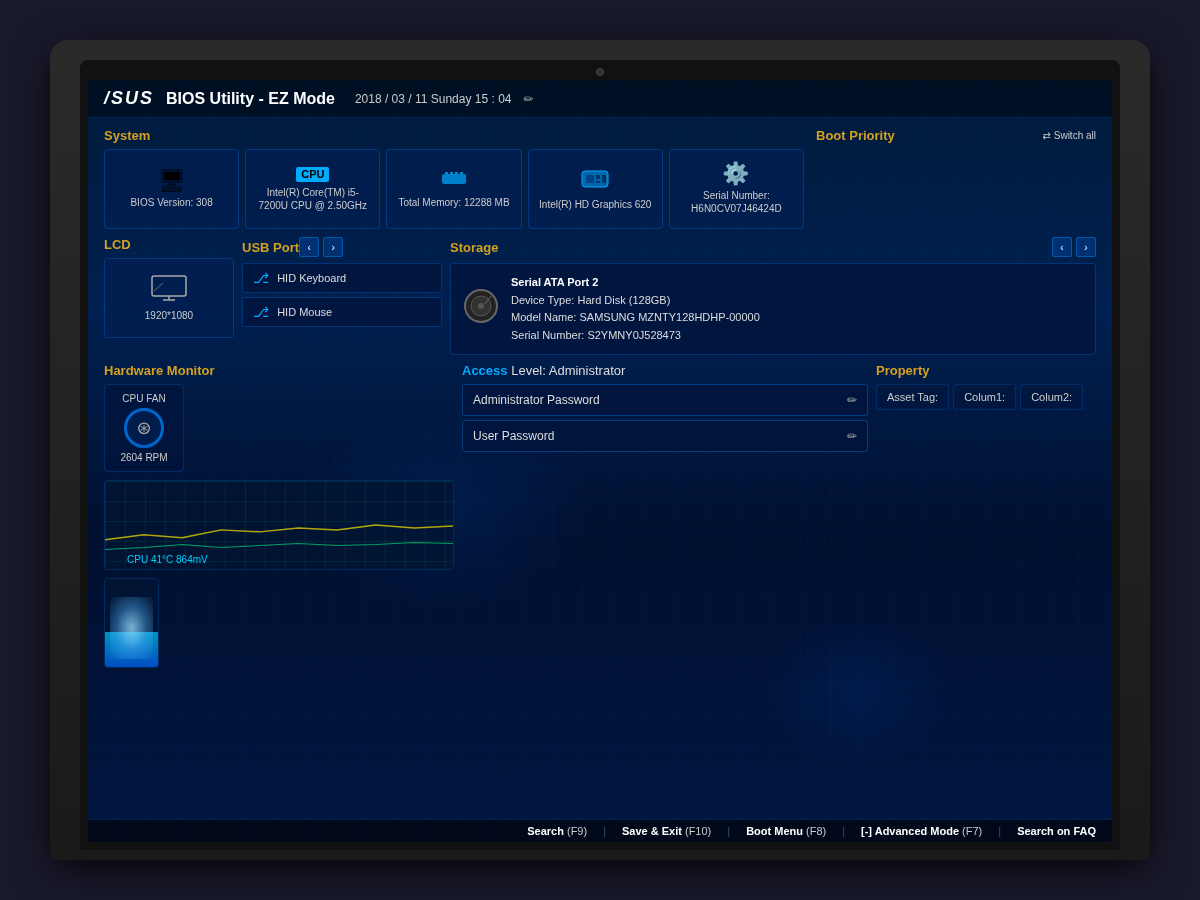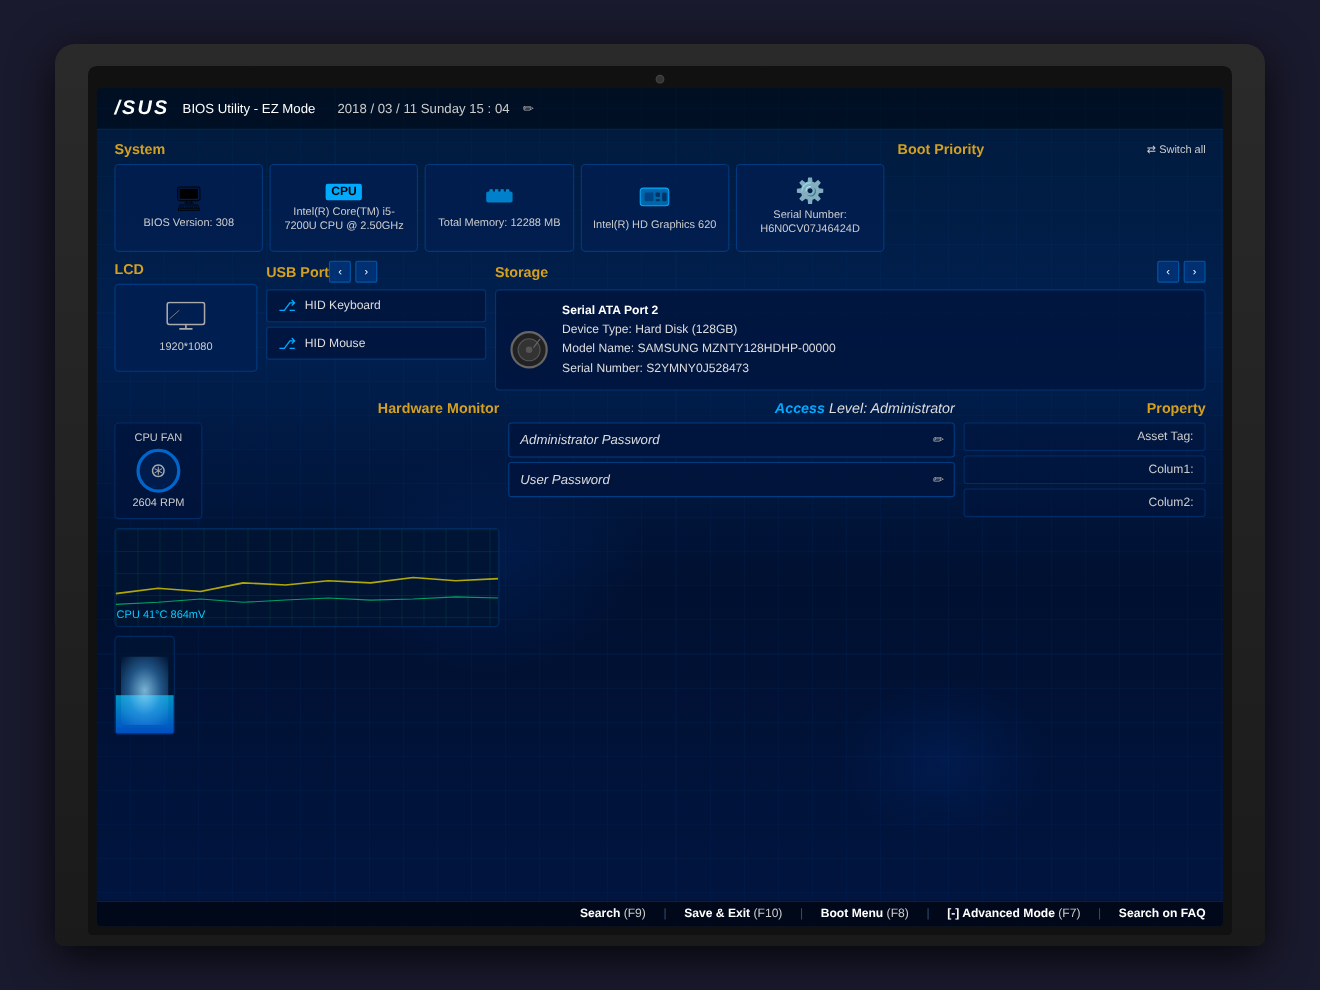--- a/index.html
+++ b/index.html
@@ -88,22 +88,22 @@
     .asus-logo {
       color: #fff;
       font-weight: bold;
       font-size: 18px;
       font-style: italic;
       letter-spacing: 2px;
     }
 
     .bios-title {
       color: #fff;
-      font-size: 12px;
-      font-weight: 400;
+      font-size: 16px;
+      font-weight: 700;
     }
 
     .datetime {
       color: #ccc;
       font-size: 12px;
       margin-left: 8px;
     }
 
     .edit-icon {
       color: #aaa;
@@ -274,21 +274,21 @@
       gap: 24px;
     }
 
     .storage-card {
       background: rgba(0,20,60,0.8);
       border: 1px solid rgba(0,100,200,0.4);
       border-radius: 4px;
       padding: 10px 12px;
       margin-top: 6px;
       display: flex;
-      align-items: flex-end;
+      align-items: center;
       gap: 12px;
       min-height: 80px;
     }
 
     .hdd-icon {
       font-size: 30px;
       color: #ccc;
       flex-shrink: 0;
     }
 
@@ -301,21 +301,20 @@
     .storage-label {
       font-weight: bold;
       color: #fff;
     }
 
     
     .bottom-section {
       display: flex;
       gap: 8px;
       flex: 1;
-      text-align: right;
     }
 
     
     .hw-monitor-section {
       width: 350px;
     }
 
     .hw-monitor-card {
       display: flex;
       gap: 8px;
@@ -364,21 +363,21 @@
       background: rgba(0,20,50,0.8);
       border: 1px solid rgba(0,100,200,0.3);
       border-radius: 4px;
       position: relative;
       overflow: hidden;
     }
 
     .cpu-graph-label {
       position: absolute;
       bottom: 4px;
-      left: 1px;
+      left: 22px;
       color: #0cf;
       font-size: 10px;
     }
 
     
     .temp-bar {
       width: 60px;
       background: rgba(0,20,50,0.8);
       border: 1px solid rgba(0,100,200,0.3);
       border-radius: 4px;
@@ -404,21 +403,20 @@
       top: 20%;
       left: 10%;
       right: 10%;
       bottom: 10%;
       background: radial-gradient(ellipse, rgba(150,220,255,0.8) 0%, rgba(80,180,255,0.4) 50%, transparent 100%);
     }
 
     
     .access-section {
       flex: 1;
-      font-style: italic;
     }
 
     .access-header {
       font-size: 13px;
     }
 
     .access-label {
       color: #00aaff;
       font-weight: bold;
     }
@@ -455,21 +453,21 @@
     }
 
     
     .property-section {
       width: 220px;
     }
 
     .property-cards {
       margin-top: 6px;
       display: flex;
-      flex-direction: column;
+      flex-direction: row;
       gap: 4px;
     }
 
     .property-card {
       background: rgba(0,20,60,0.5);
       border: 1px solid rgba(0,100,200,0.3);
       border-radius: 3px;
       padding: 6px 10px;
       color: #ccc;
       font-size: 11px;

